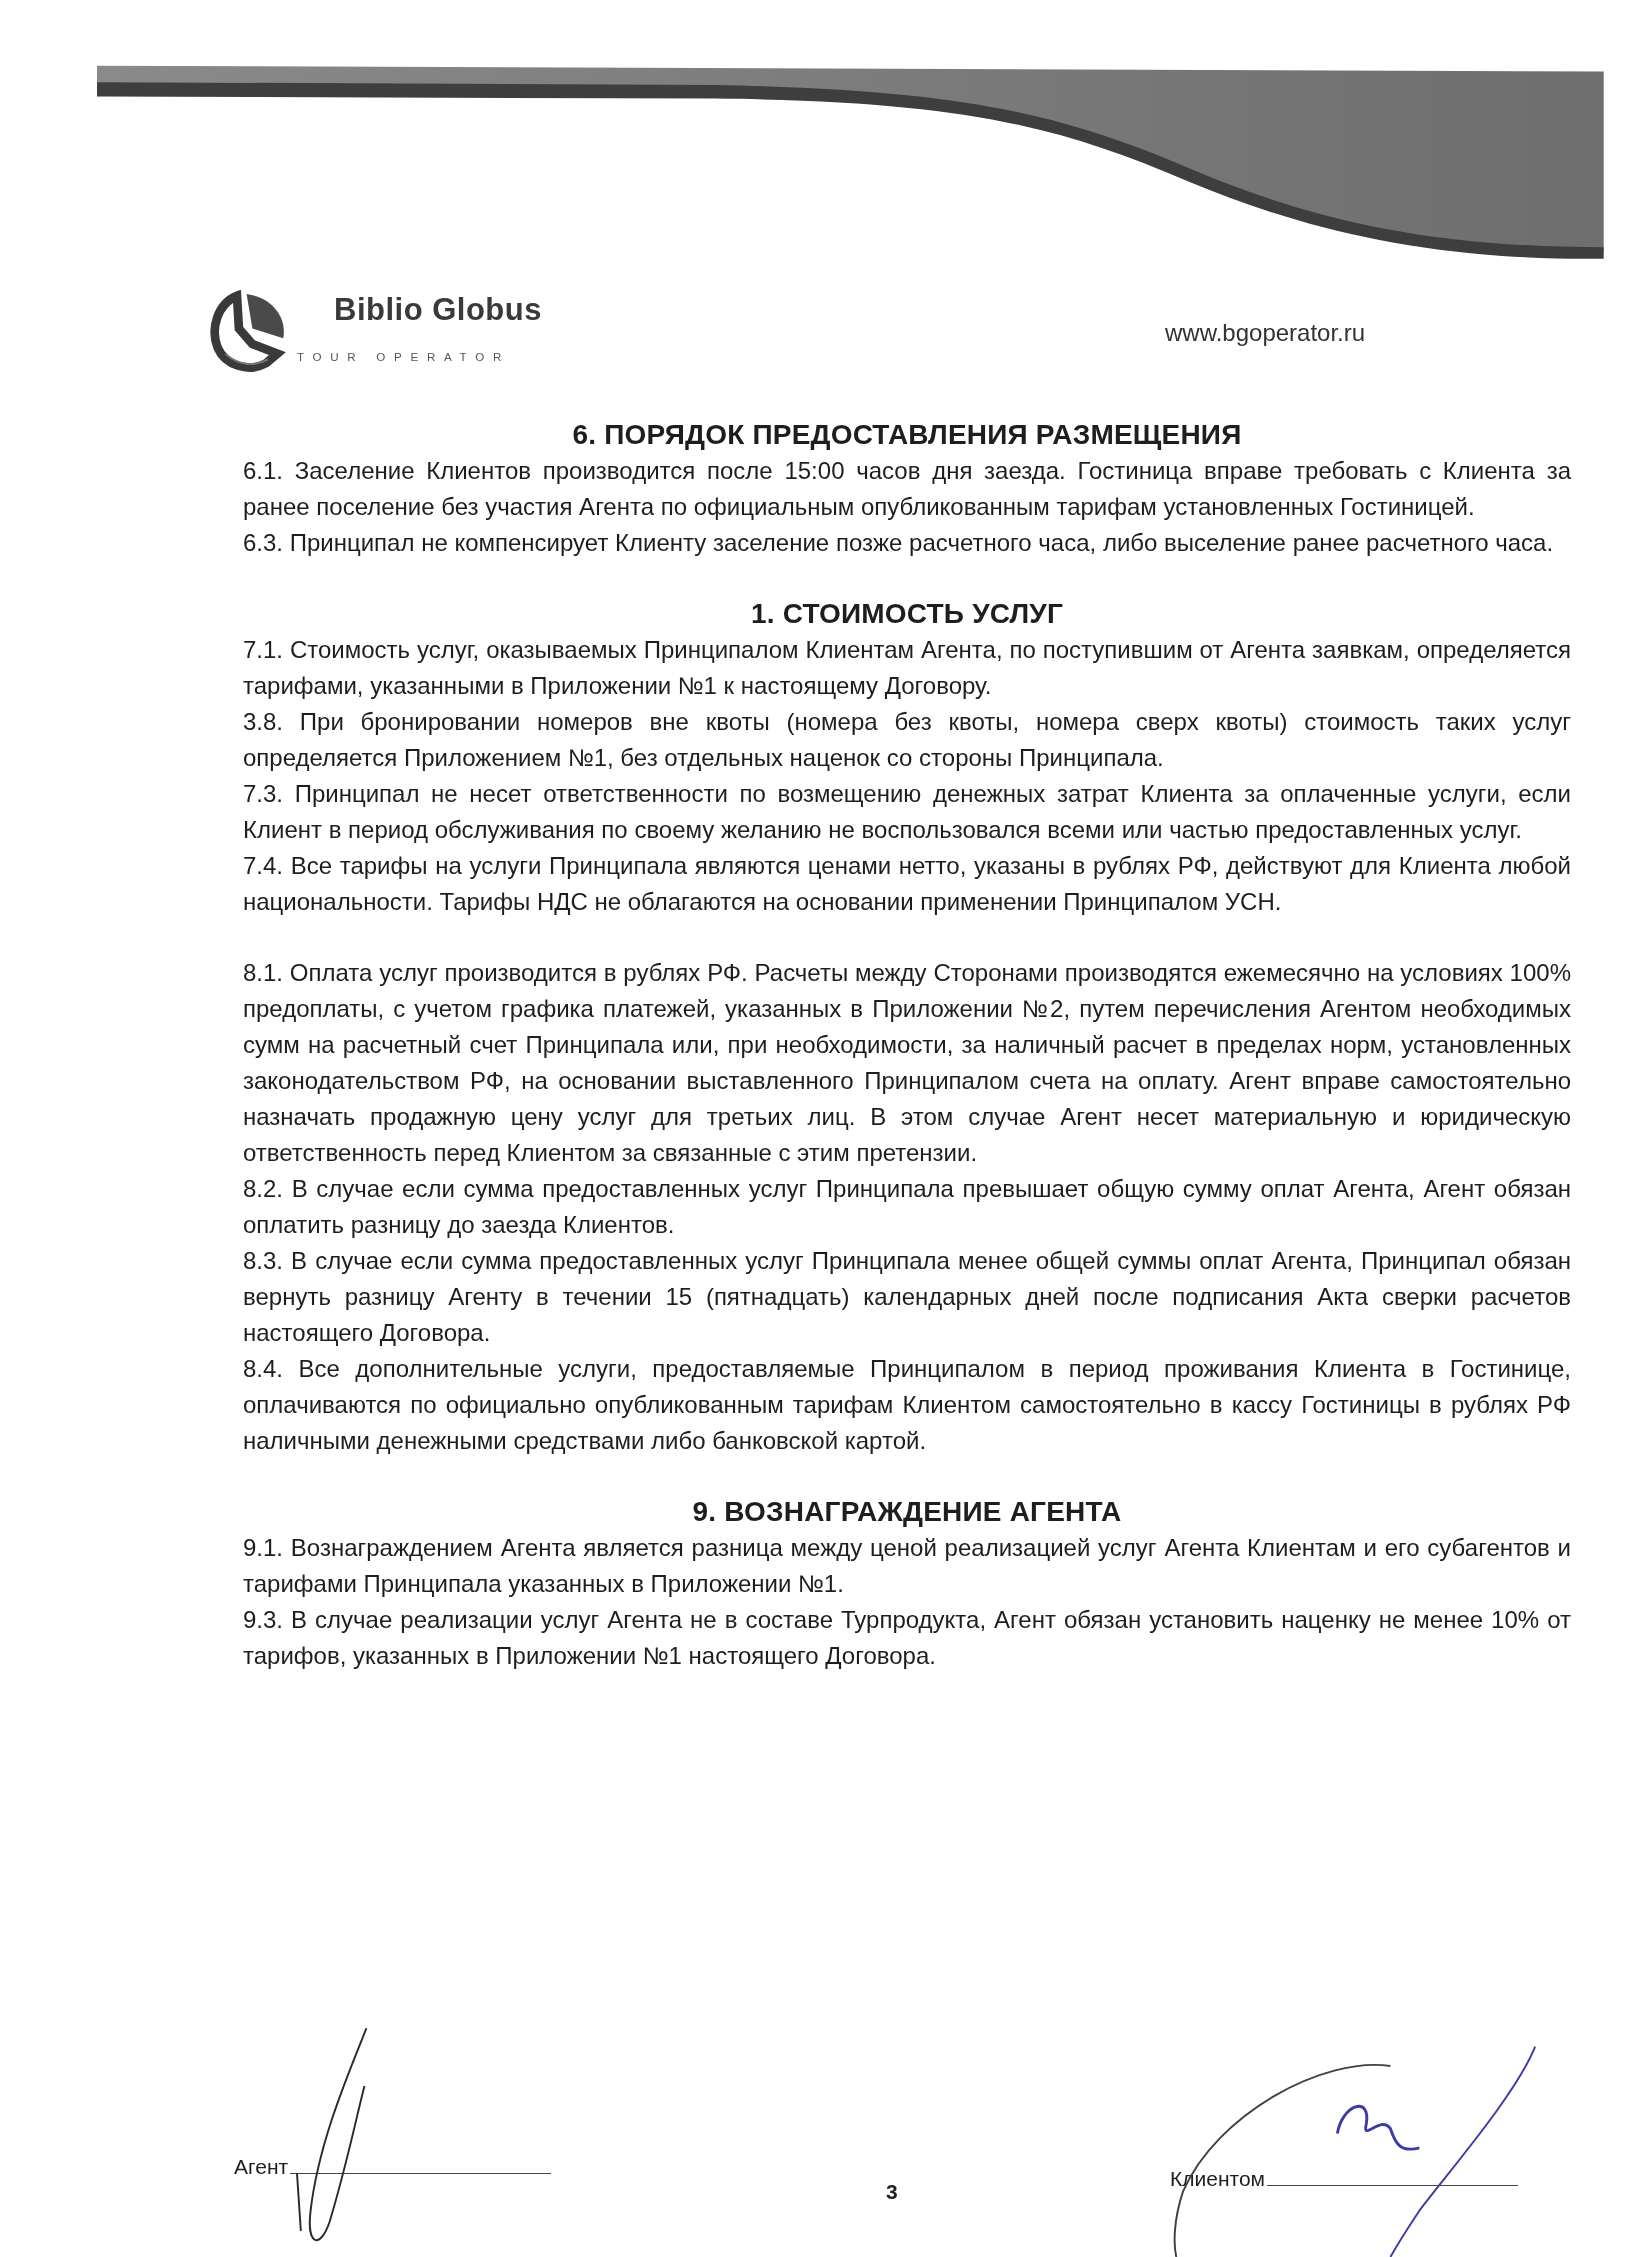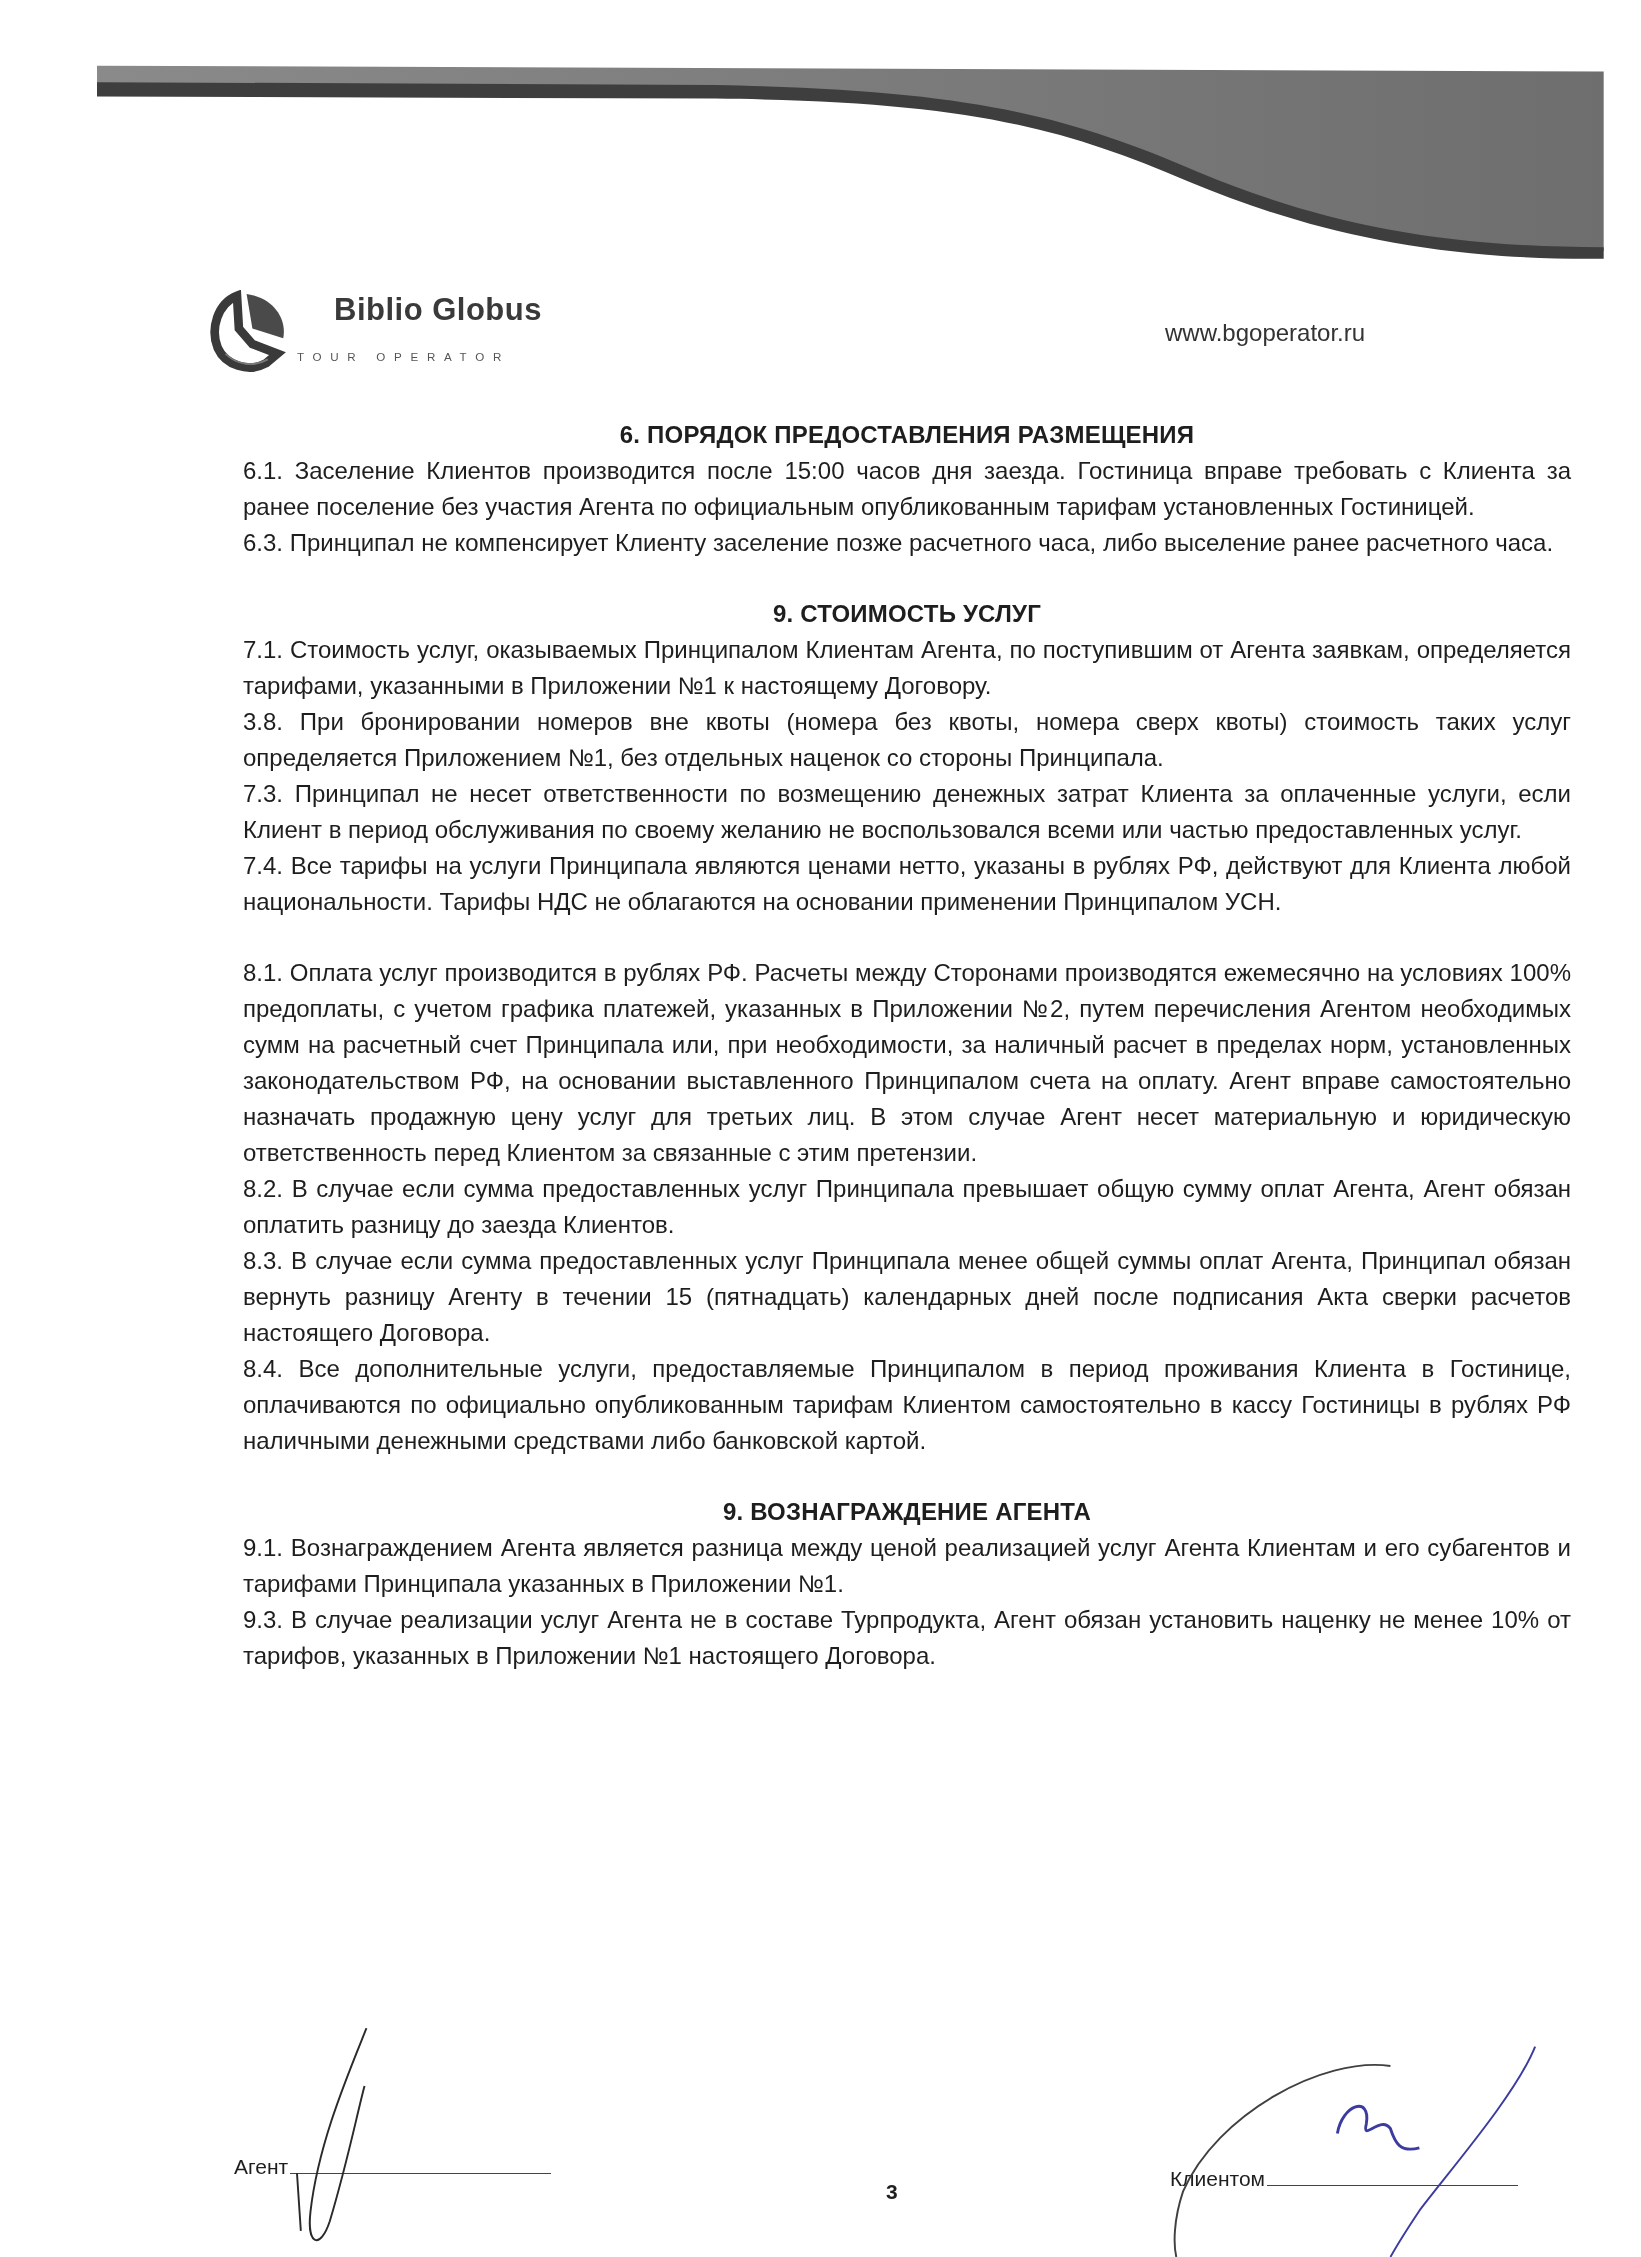--- a/index.html
+++ b/index.html
@@ -8,21 +8,21 @@
       font-family: "Liberation Sans", sans-serif; color: #1e1e1e;
     }
     .banner { position: absolute; left: 97px; top: 58px; width: 1526px; height: 222px; }
     .logo { position: absolute; left: 210px; top: 290px; width: 367px; height: 87px; }
     .logo-icon { position: absolute; left: 0; top: 0; width: 79px; height: 83px; }
     .logo-title { position: absolute; left: 85px; top: 2px; font-size: 31px; font-weight: bold; color: #3a3a3a; letter-spacing: 0.5px; margin-left: 39px; }
     .logo-sub { position: absolute; left: 87px; top: 60px; font-size: 11.6px; letter-spacing: 8.7px; color: #555; text-align: center; }
     .site { position: absolute; left: 1165px; top: 319px; font-size: 24px; color: #333; }
 
     .content { position: absolute; left: 243px; top: 417px; width: 1328px; font-size: 24px; line-height: 36px; }
-    .section-title { text-align: center; font-weight: bold; font-size: 24px; margin: 0; letter-spacing: 0.2px; }
+    .section-title { text-align: center; font-weight: bold; font-size: 28px; margin: 0; letter-spacing: 0.2px; }
     .section { margin-bottom: 35px; }
     .para { margin: 0; text-align: justify; }
 
     .sign-agent { position: absolute; left: 234px; top: 2155px; font-size: 21px; }
     .sign-agent .line { display: inline-block; width: 261px; border-bottom: 1.9px solid #444; margin-left: 1.9px; vertical-align: baseline; height: 17.4px; }
     .sign-principal { position: absolute; left: 1170px; top: 2167px; font-size: 21px; }
     .sign-principal .line { display: inline-block; width: 251px; border-bottom: 1.9px solid #444; margin-left: 1.9px; height: 17.4px; }
     .page-num { position: absolute; left: 886px; top: 2180px; font-size: 21px; font-weight: bold; }
     .sig { position: absolute; pointer-events: none; }
   </style>
@@ -51,21 +51,21 @@
 </div>
 <div class="site">www.bgoperator.ru</div>
 
 <div class="content">
   <div class="section">
     <h2 class="section-title">6. ПОРЯДОК ПРЕДОСТАВЛЕНИЯ РАЗМЕЩЕНИЯ</h2>
     <p class="para">6.1. Заселение Клиентов производится после 15:00 часов дня заезда. Гостиница вправе требовать с Клиента за ранее поселение без участия Агента по официальным опубликованным тарифам установленных Гостиницей.</p>
     <p class="para">6.3. Принципал не компенсирует Клиенту заселение позже расчетного часа, либо выселение ранее расчетного часа.</p>
   </div>
   <div class="section">
-    <h2 class="section-title">9. СТОИМОСТЬ УСЛУГ</h2>
+    <h2 class="section-title">1. СТОИМОСТЬ УСЛУГ</h2>
     <p class="para">7.1. Стоимость услуг, оказываемых Принципалом Клиентам Агента, по поступившим от Агента заявкам, определяется тарифами, указанными в Приложении №1 к настоящему Договору.</p>
     <p class="para">3.8. При бронировании номеров вне квоты (номера без квоты, номера сверх квоты) стоимость таких услуг определяется Приложением №1, без отдельных наценок со стороны Принципала.</p>
     <p class="para">7.3. Принципал не несет ответственности по возмещению денежных затрат Клиента за оплаченные услуги, если Клиент в период обслуживания по своему желанию не воспользовался всеми или частью предоставленных услуг.</p>
     <p class="para">7.4. Все тарифы на услуги Принципала являются ценами нетто, указаны в рублях РФ, действуют для Клиента любой национальности. Тарифы НДС не облагаются на основании применении Принципалом УСН.</p>
   </div>
   <div class="section">
     <p class="para">8.1. Оплата услуг производится в рублях РФ. Расчеты между Сторонами производятся ежемесячно на условиях 100% предоплаты, с учетом графика платежей, указанных в Приложении №2, путем перечисления Агентом необходимых сумм на расчетный счет Принципала или, при необходимости, за наличный расчет в пределах норм, установленных законодательством РФ, на основании выставленного Принципалом счета на оплату. Агент вправе самостоятельно назначать продажную цену услуг для третьих лиц. В этом случае Агент несет материальную и юридическую ответственность перед Клиентом за связанные с этим претензии.</p>
     <p class="para">8.2. В случае если сумма предоставленных услуг Принципала превышает общую сумму оплат Агента, Агент обязан оплатить разницу до заезда Клиентов.</p>
     <p class="para">8.3. В случае если сумма предоставленных услуг Принципала менее общей суммы оплат Агента, Принципал обязан вернуть разницу Агенту в течении 15 (пятнадцать) календарных дней после подписания Акта сверки расчетов настоящего Договора.</p>
     <p class="para">8.4. Все дополнительные услуги, предоставляемые Принципалом в период проживания Клиента в Гостинице, оплачиваются по официально опубликованным тарифам Клиентом самостоятельно в кассу Гостиницы в рублях РФ наличными денежными средствами либо банковской картой.</p>

